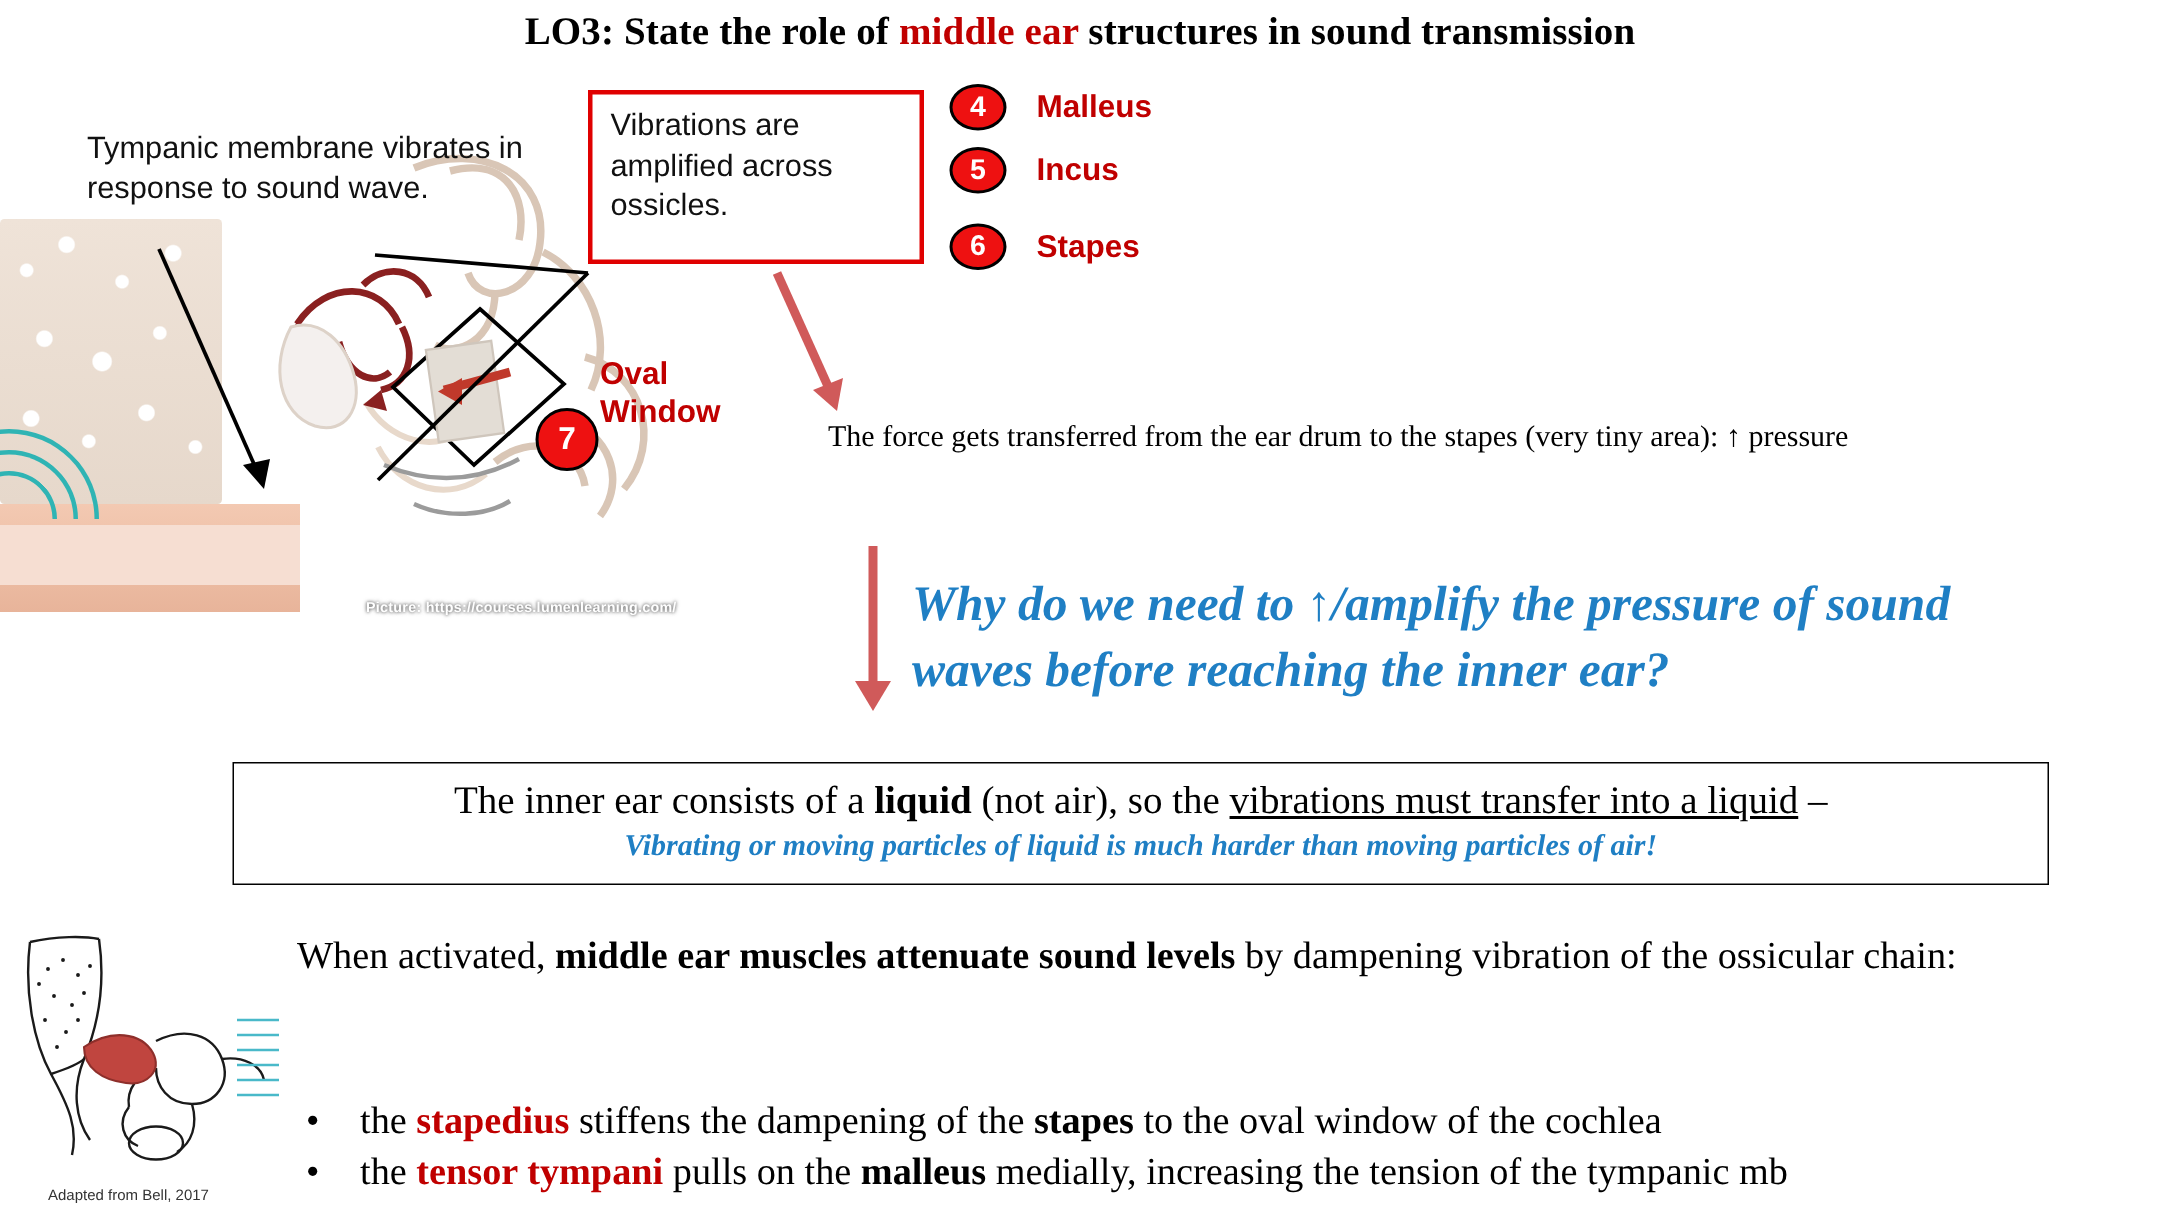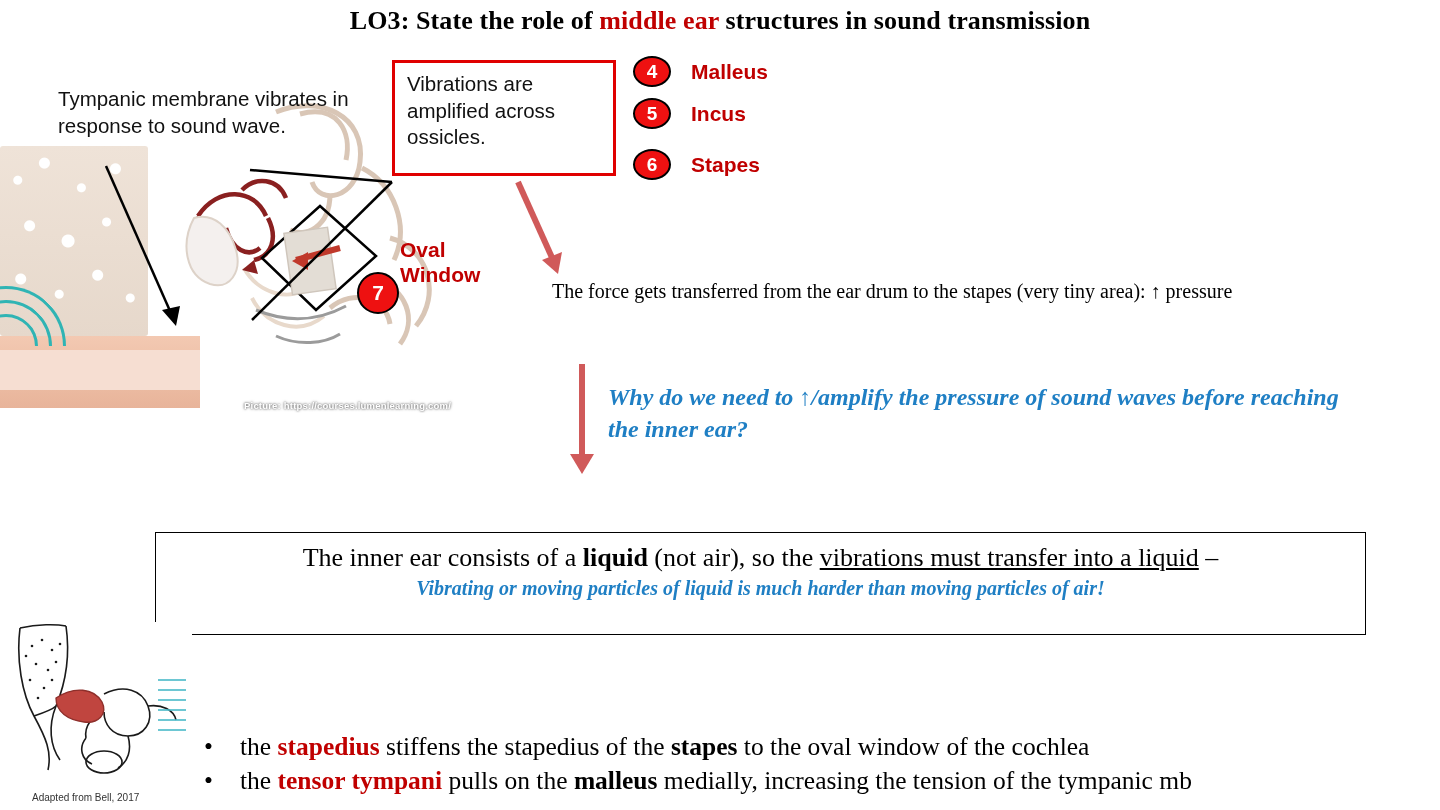--- a/index.html
+++ b/index.html
@@ -184,21 +184,21 @@
     font-size: 20px;
     line-height: 1.32;
     color: #000;
     margin-left: 28px;
   }
   .why-text {
     position: absolute;
     left: 608px;
     top: 382px;
     width: 760px;
-    font-size: 24px;
+    font-size: 33px;
     line-height: 1.33;
     font-style: italic;
     font-weight: bold;
     color: #1f7fc4;
   }
   .eardrum-note {
     position: absolute;
     left: 10px;
     top: 418px;
     width: 470px;
@@ -208,26 +208,25 @@
     font-weight: bold;
     color: #000;
   }
 
   
   .liquid-box {
     position: absolute;
     left: 155px;
     top: 508px;
     width: 1211px;
-    height: 103px;
+    height: 82px;
     border: 1.5px solid #000;
     box-sizing: border-box;
     background: #fff;
     padding-top: 9px;
-    margin-top: 24px;
   }
   .liquid-line1 {
     text-align: center;
     font-size: 26px;
     color: #000;
     line-height: 1.25;
   }
   .liquid-line1 b { font-weight: bold; }
   .liquid-line1 .u { text-decoration: underline; }
   .liquid-line2 {
@@ -428,23 +427,24 @@
         <line x1="150" y1="70" x2="178" y2="70"></line>
         <line x1="150" y1="80" x2="178" y2="80"></line>
         <line x1="150" y1="90" x2="178" y2="90"></line>
         <line x1="150" y1="100" x2="178" y2="100"></line>
         <line x1="150" y1="110" x2="178" y2="110"></line>
       </g>
     </svg>
   </div>
   <div class="bell-credit">Adapted from Bell, 2017</div>
 
+  <div class="bottom-text"><span>When activated, </span><b>middle ear muscles attenuate sound levels</b><span> by dampening vibration of the ossicular chain:</span></div>
 
   <div class="bullets">
     <div class="row">
-      <span class="dot">•</span><span>the </span><span class="red-b">stapedius</span><span> stiffens the stapedius of the </span><span class="bk-b">stapes</span><span> to the oval window of the cochlea</span>
+      <span class="dot">•</span><span>the </span><span class="red-b">stapedius</span><span> stiffens the dampening of the </span><span class="bk-b">stapes</span><span> to the oval window of the cochlea</span>
     </div>
     <div class="row">
       <span class="dot">•</span><span>the </span><span class="red-b">tensor tympani</span><span> pulls on the </span><span class="bk-b">malleus</span><span> medially, increasing the tension of the tympanic mb</span>
     </div>
   </div>
 
 </div>
 
 </body></html>

